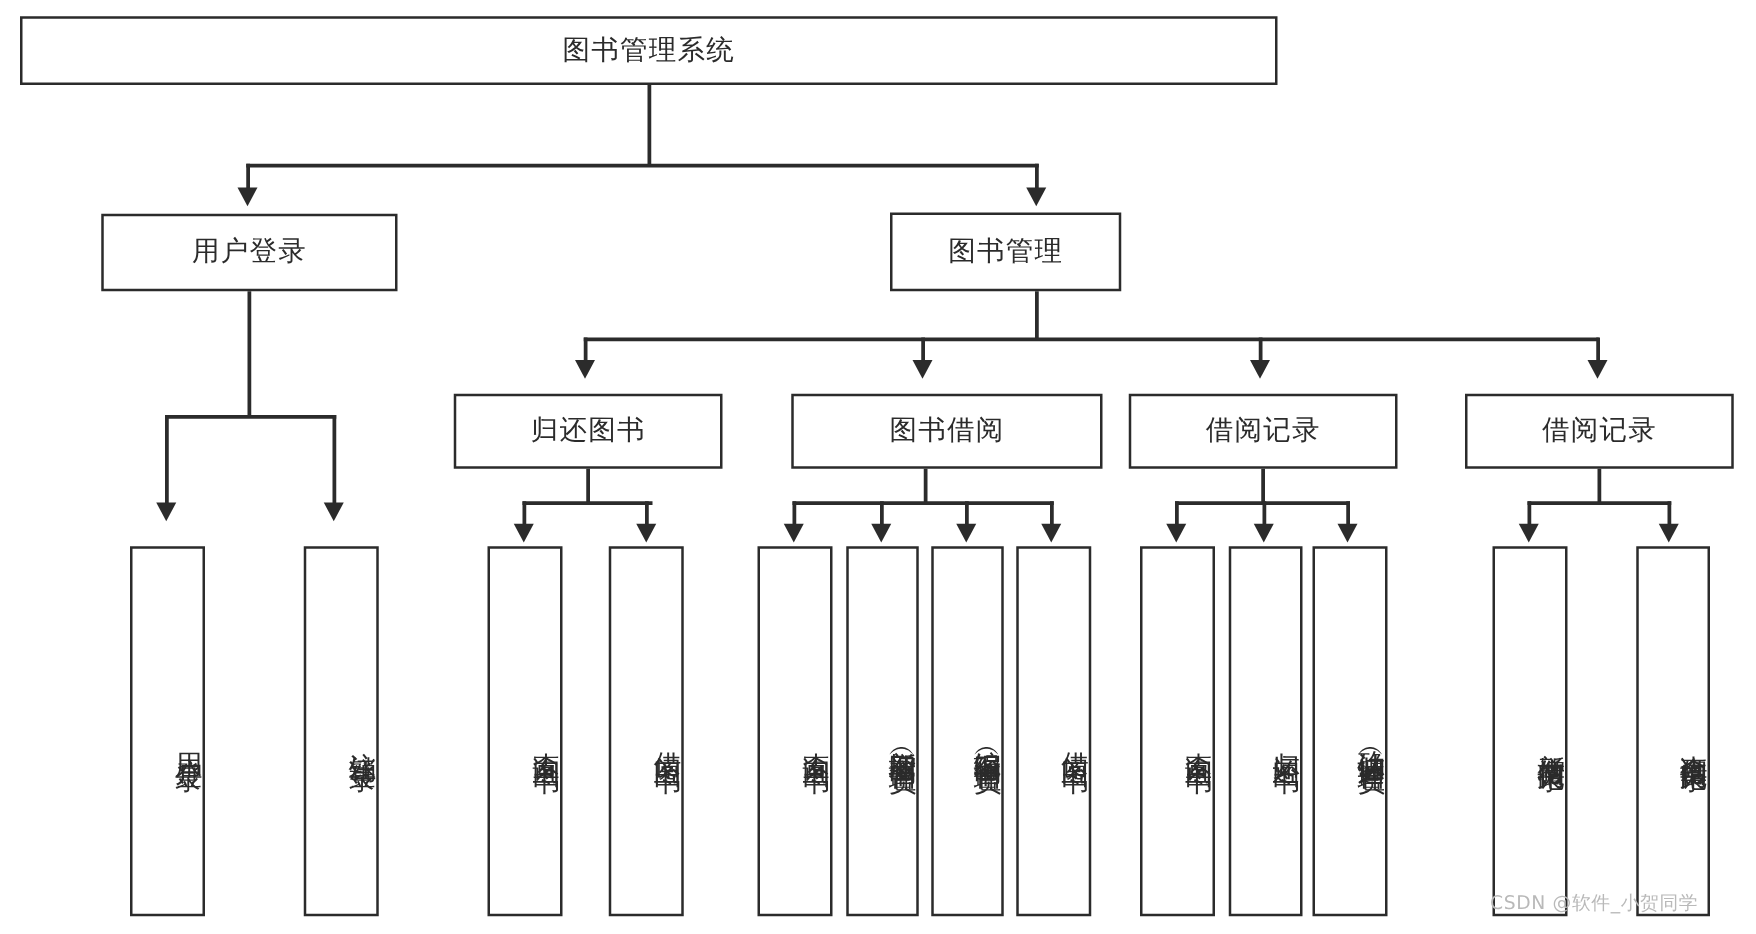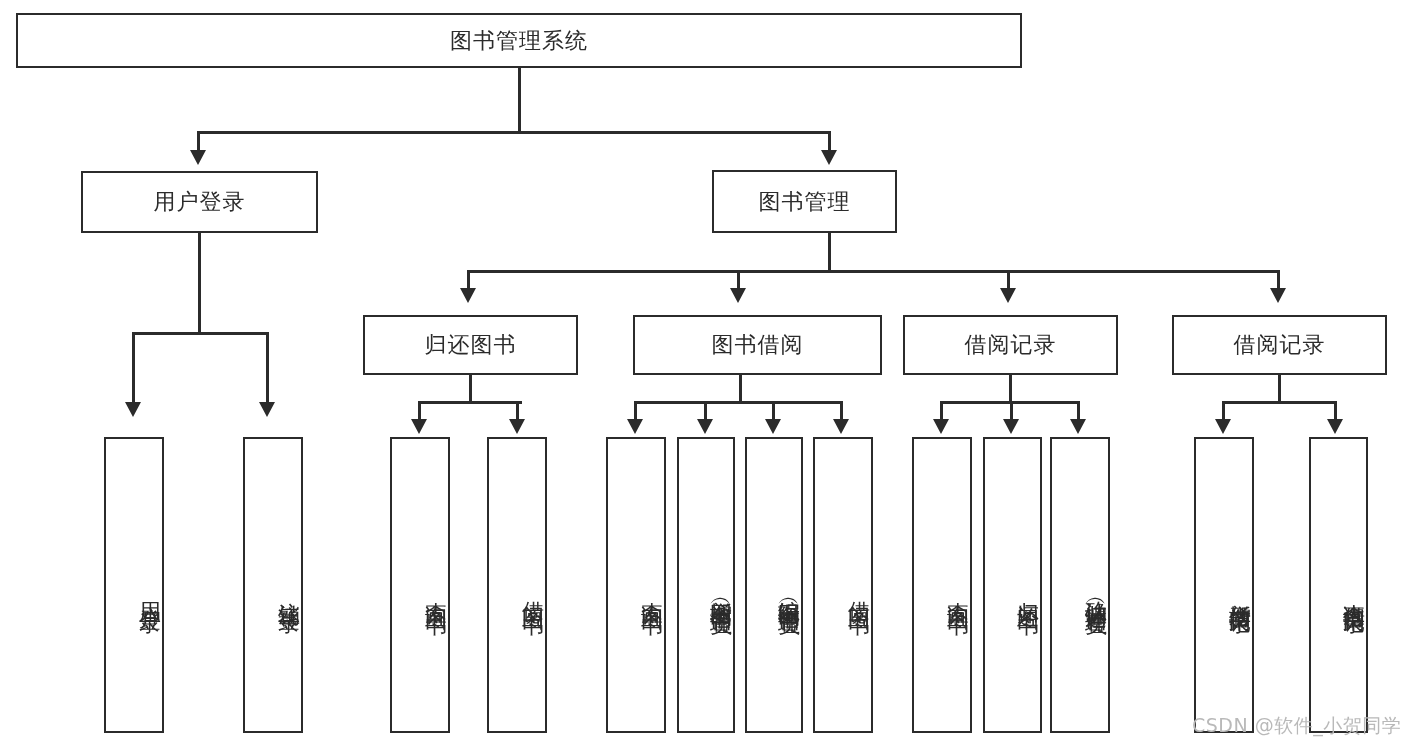--- a/index.html
+++ b/index.html
@@ -45,21 +45,21 @@
     position:absolute;
     width:0;height:0;
     border-left:8px solid transparent;
     border-right:8px solid transparent;
     border-top:15px solid #2b2b2b;
   }
 
   #watermark{
     position:absolute;
     color:#b9b9b9;
-    font-size:19px;
+    font-size:15px;
     letter-spacing:0.5px;
     white-space:nowrap;
     user-select:none;
   }
 </style>
 </head>
 <body>
 
 <div id="canvas">
 

